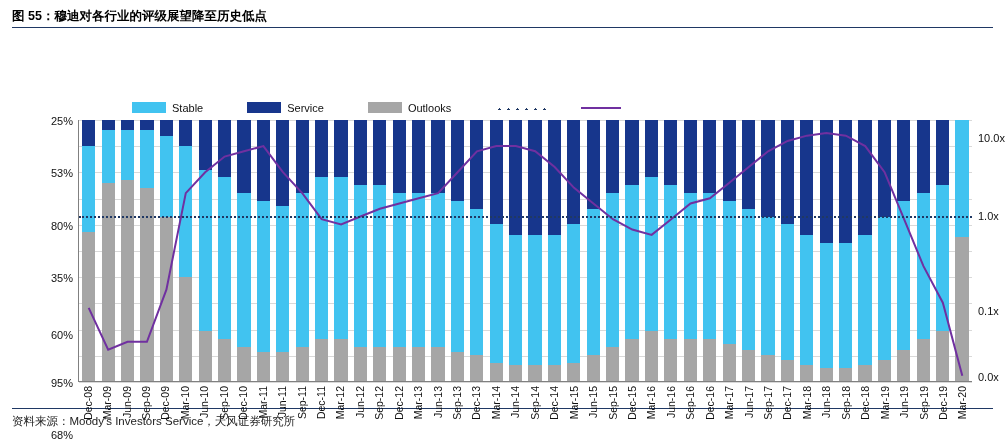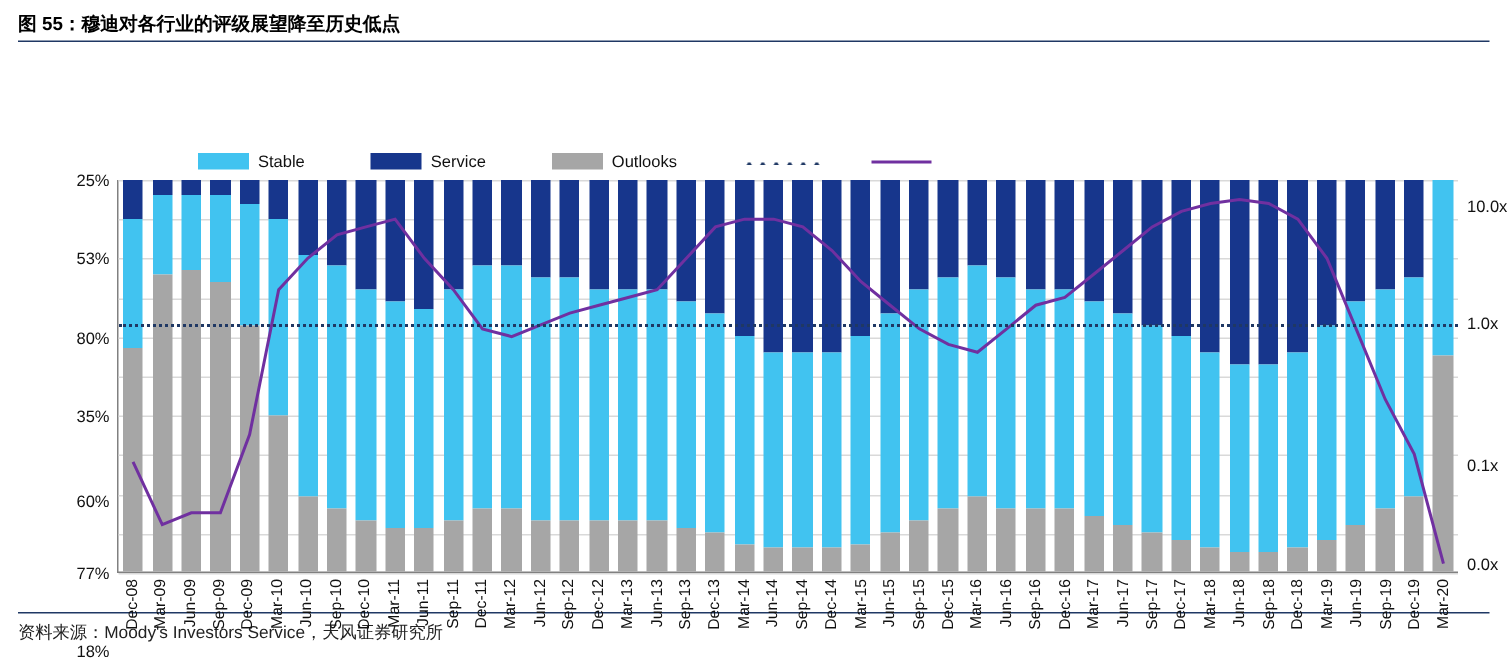--- a/index.html
+++ b/index.html
@@ -603,24 +603,24 @@
           </div>
         </div>
       <svg class="ratio-svg" id="ratiosvg" viewBox="0 0 894 262" preserveAspectRatio="none">
           <polyline points="9.7,188.6 29.2,230.6 48.6,222.7 68.0,222.7 87.5,170.3 106.9,73.4 126.3,52.4 145.8,36.7 165.2,31.4 184.6,26.2 204.1,52.4 223.5,73.4 242.9,99.6 262.4,104.8 281.8,96.9 301.2,89.1 320.7,83.8 340.1,78.6 359.5,73.4 379.0,52.4 398.4,31.4 417.8,26.2 437.3,26.2 456.7,31.4 476.2,47.2 495.6,68.1 515.0,83.8 534.5,99.6 553.9,110.0 573.3,115.3 592.8,99.6 612.2,83.8 631.6,78.6 651.1,62.9 670.5,47.2 689.9,31.4 709.4,21.0 728.8,15.7 748.2,13.1 767.7,15.7 787.1,26.2 806.5,52.4 826.0,99.6 845.4,146.7 864.8,183.4 884.3,256.8" fill="none" stroke="#7030a0" stroke-width="2" vector-effect="non-scaling-stroke"></polyline>
         </svg>
     <div class="gridline" style="top: 262px;"></div>
         <div class="gridline" style="top: 235.8px;"></div>
         <div class="gridline" style="top: 209.6px;"></div>
         <div class="gridline" style="top: 183.4px;"></div>
         <div class="gridline" style="top: 157.2px;">
-          <span class="ytick-left" style="top: 157.2px;">18%</span>
+          <span class="ytick-left" style="top: 157.2px;">68%</span>
         </div>
         <div class="gridline" style="top: 131px;">
-          <span class="ytick-left" style="top: 131px;">77%</span>
+          <span class="ytick-left" style="top: 131px;">95%</span>
         </div>
         <div class="gridline" style="top: 104.8px;">
           <span class="ytick-left" style="top: 109px;">60%</span>
         </div>
         <div class="gridline" style="top: 78.6px;">
           <span class="ytick-left" style="top: 78.6px;">35%</span>
         </div>
         <div class="gridline" style="top: 52.4px;">
           <span class="ytick-left" style="top: 52.4px;">80%</span>
         </div>

